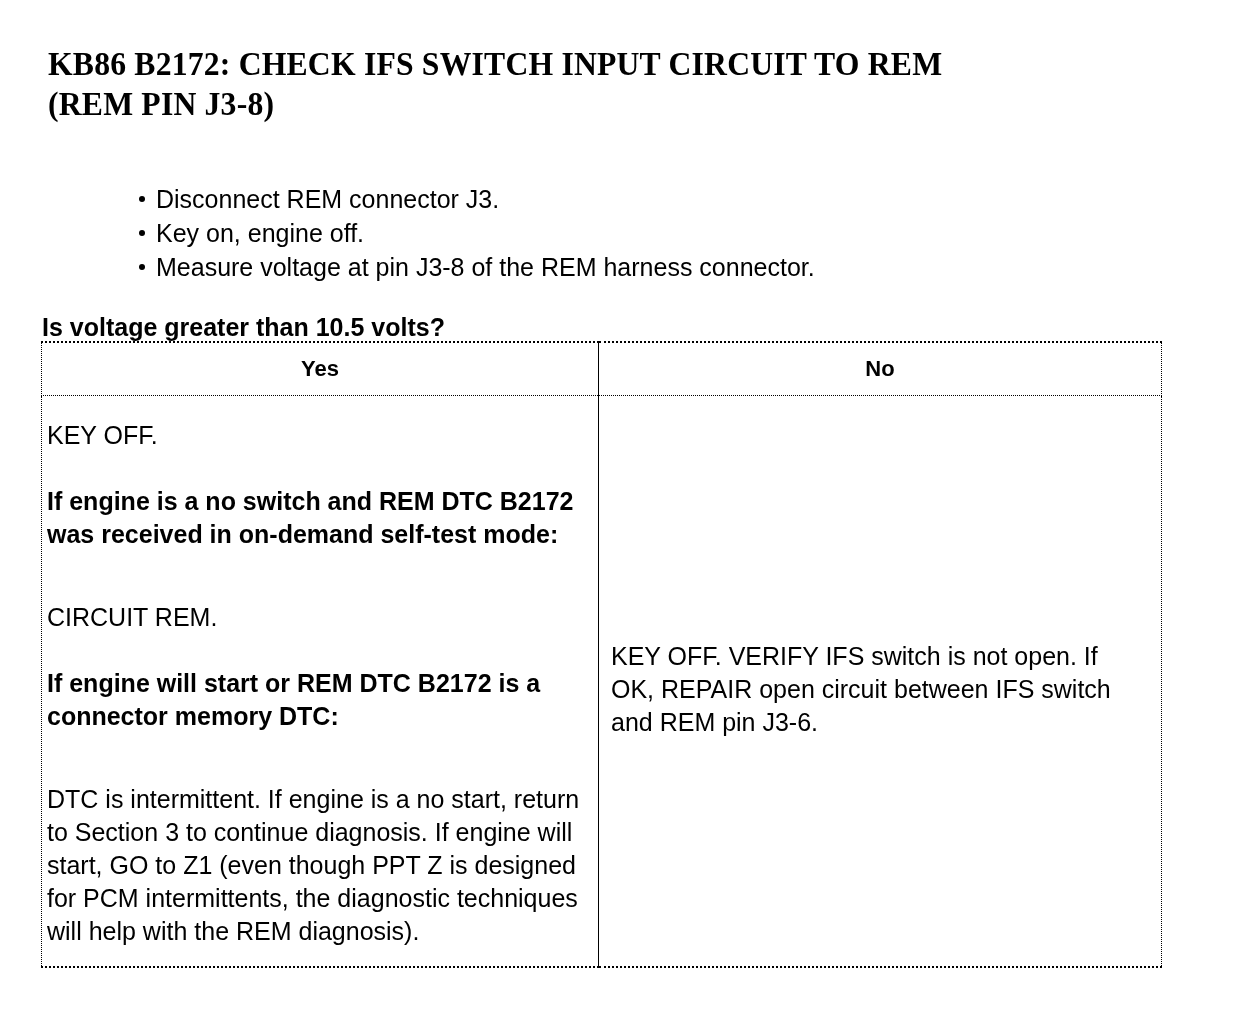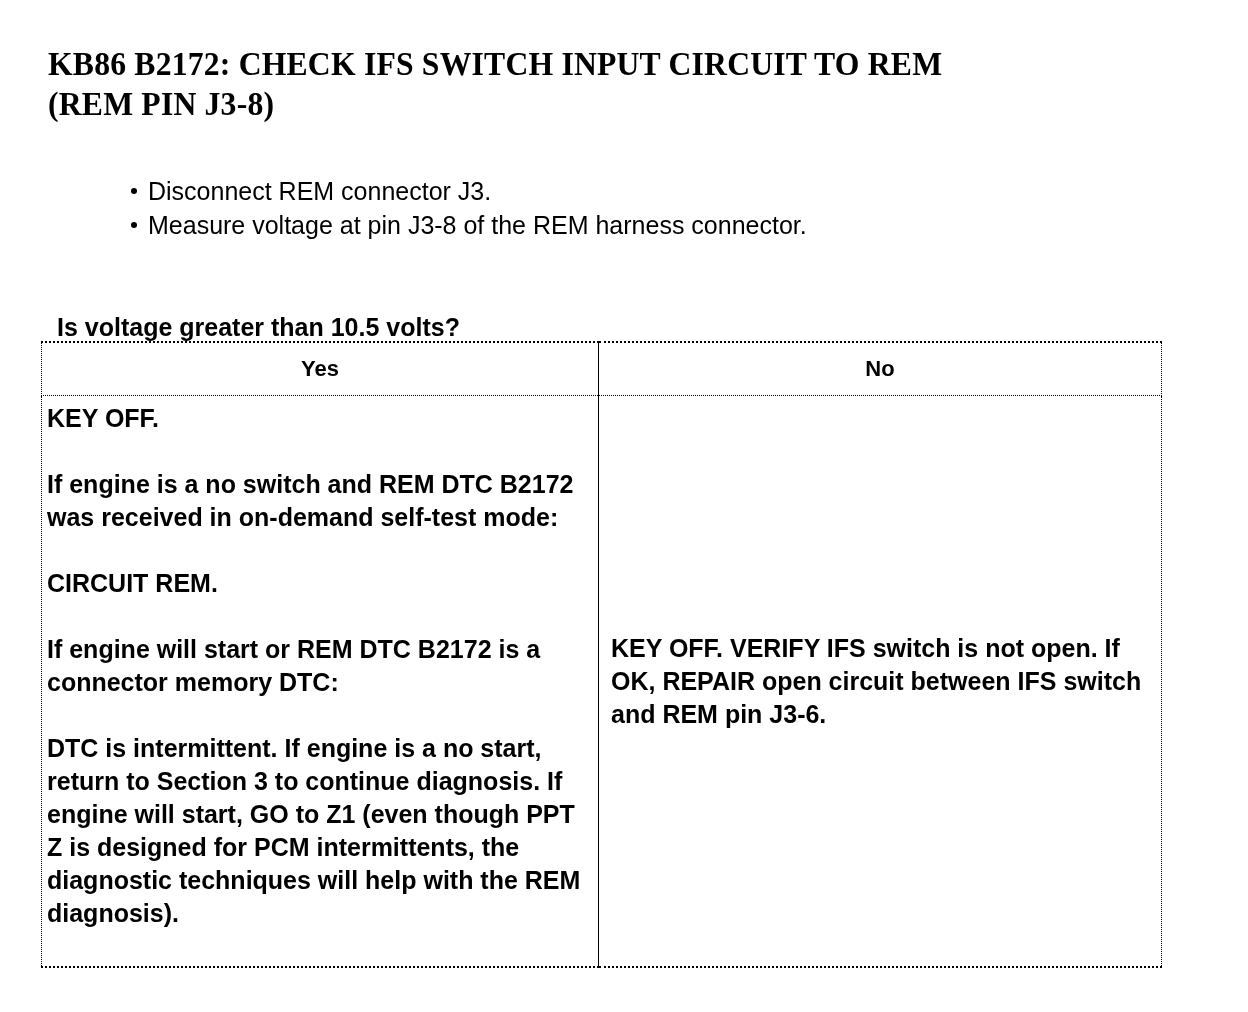--- a/index.html
+++ b/index.html
@@ -31,21 +31,21 @@
     transform-origin: left top;
   }
 
   
   .bullets {
     position: absolute;
     left: 130px;
     top: 174px;
     width: 900px;
     list-style: none;
-    margin: 0;
+    margin: 8px;
     padding: 0;
   }
   .bullets li {
     position: relative;
     padding-left: 18px;
     font-size: 25px;
     line-height: 34px;
     font-weight: normal;
     white-space: nowrap;
   }
@@ -56,21 +56,21 @@
     width: 6px;
     height: 6px;
     margin-top: -3px;
     background: #000;
     border-radius: 50%;
   }
 
   
   .question {
     position: absolute;
-    left: 57px;
+    left: 42px;
     top: 312px;
     font-size: 25px;
     line-height: 30px;
     font-weight: bold;
     white-space: nowrap;
   }
 
   
   .dtable {
     position: absolute;
@@ -120,35 +120,39 @@
     padding-left: 12px;
     padding-right: 14px;
   }
 
   .para {
     font-size: 25px;
     line-height: 33px;
     margin: 0 0 0 0;
   }
   .para.bold { font-weight: bold; }
-  .para.normal { font-weight: bold; }
+  .para.normal { font-weight: normal; margin-top: 17px; }
   .gap { height: 33px; }
 </style>
 </head>
 <body>
 
 <div class="title">
   <span style="display: block;">KB86 B2172: CHECK IFS SWITCH INPUT CIRCUIT TO REM</span>
   <span style="display: block;">(REM PIN J3-8)</span>
 </div>
 
 <ul class="bullets">
   <li>
     <span class="bul"></span>
     <span>Disconnect REM connector J3.</span>
+  </li>
+  <li>
+    <span class="bul"></span>
+    <span>Key on, engine off.</span>
   </li>
   <li>
     <span class="bul"></span>
     <span>Measure voltage at pin J3-8 of the REM harness connector.</span>
   </li>
 </ul>
 
 <div class="question">Is voltage greater than 10.5 volts?</div>
 
 <table class="dtable">

